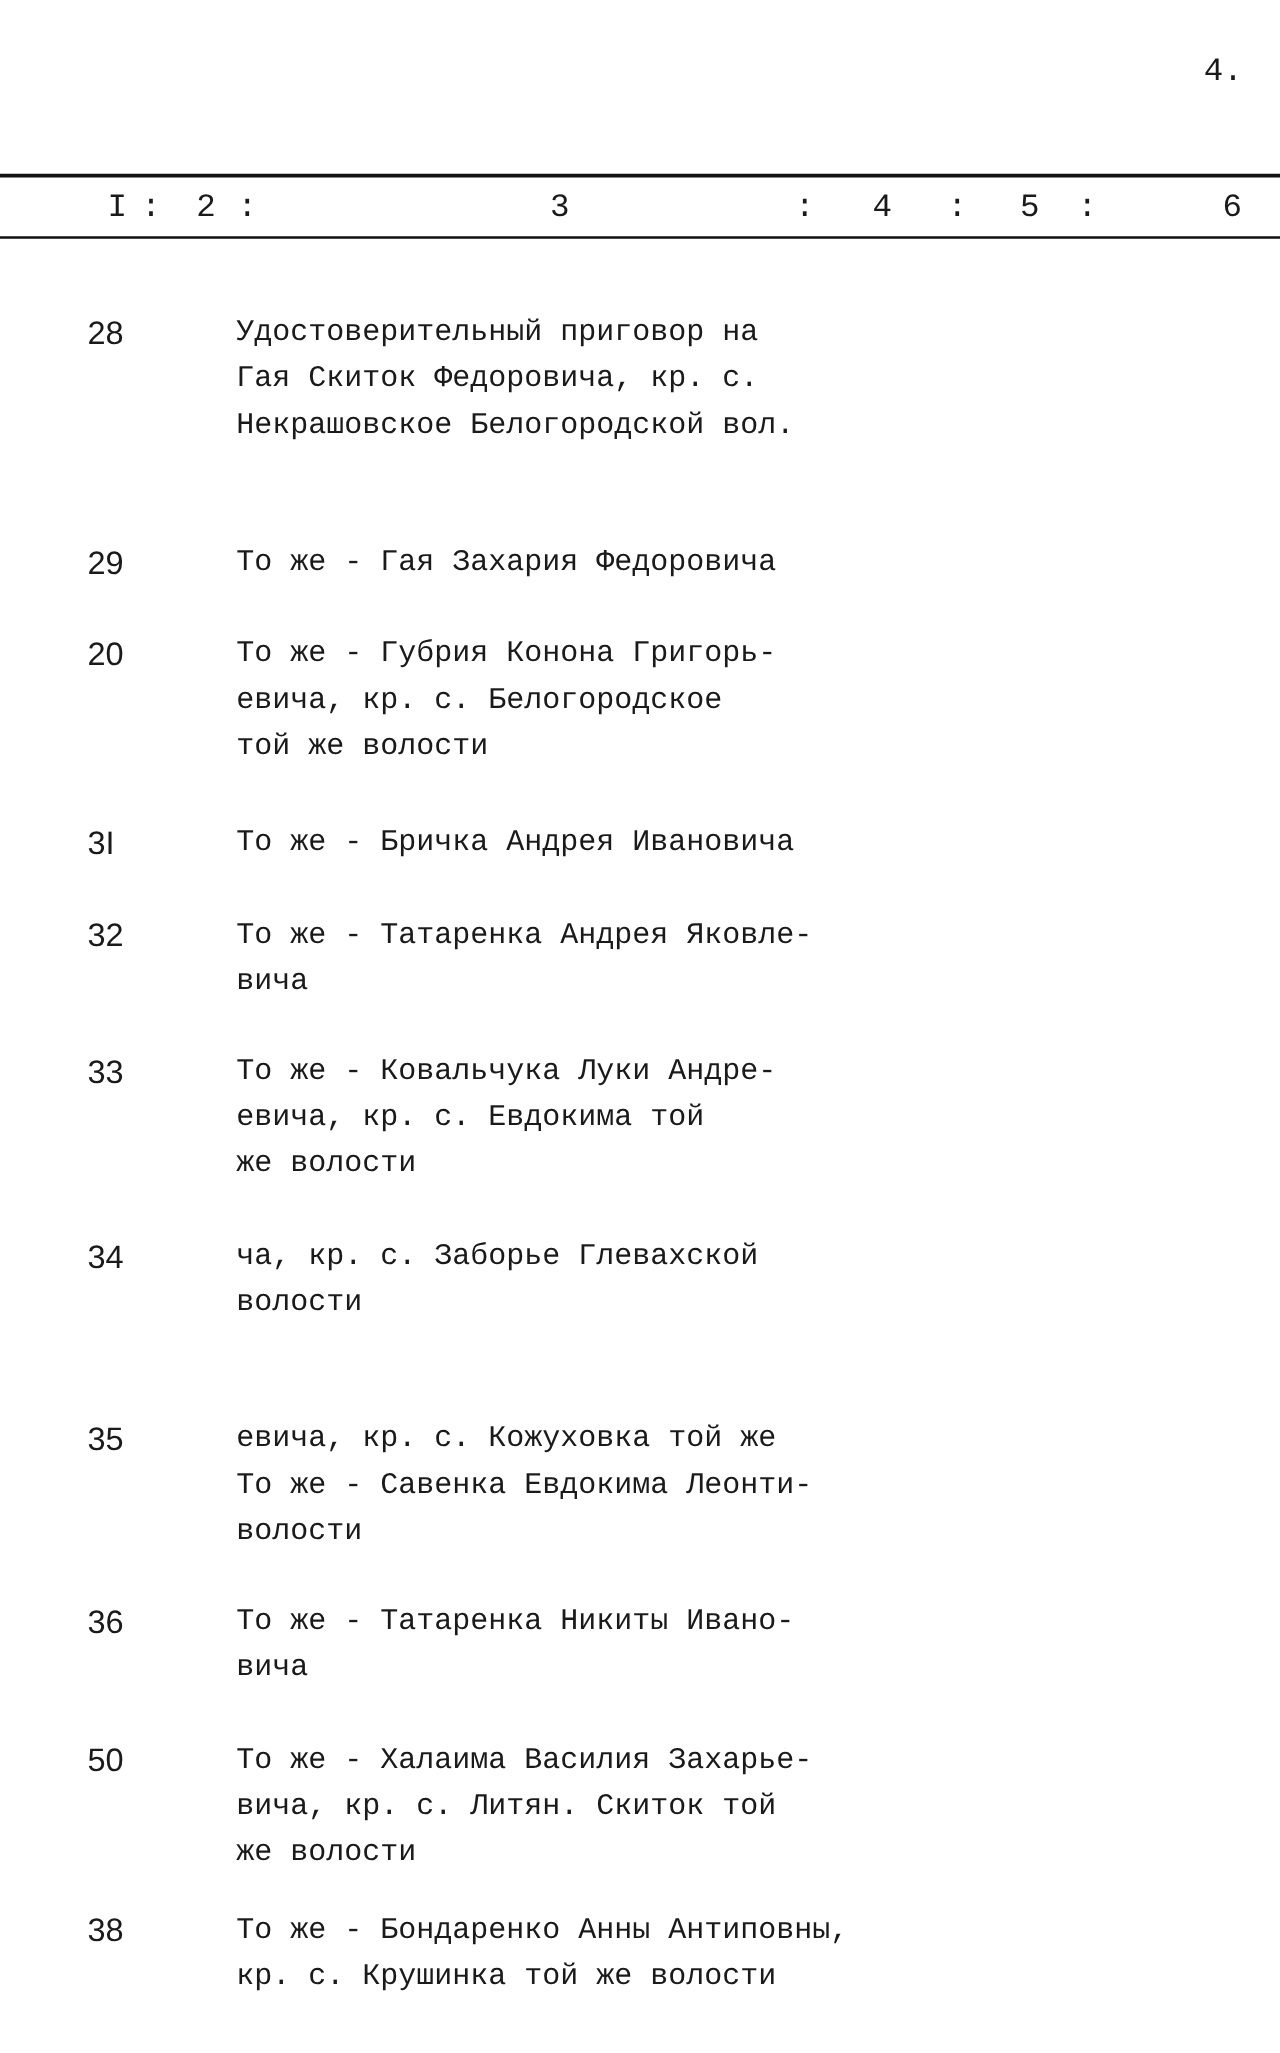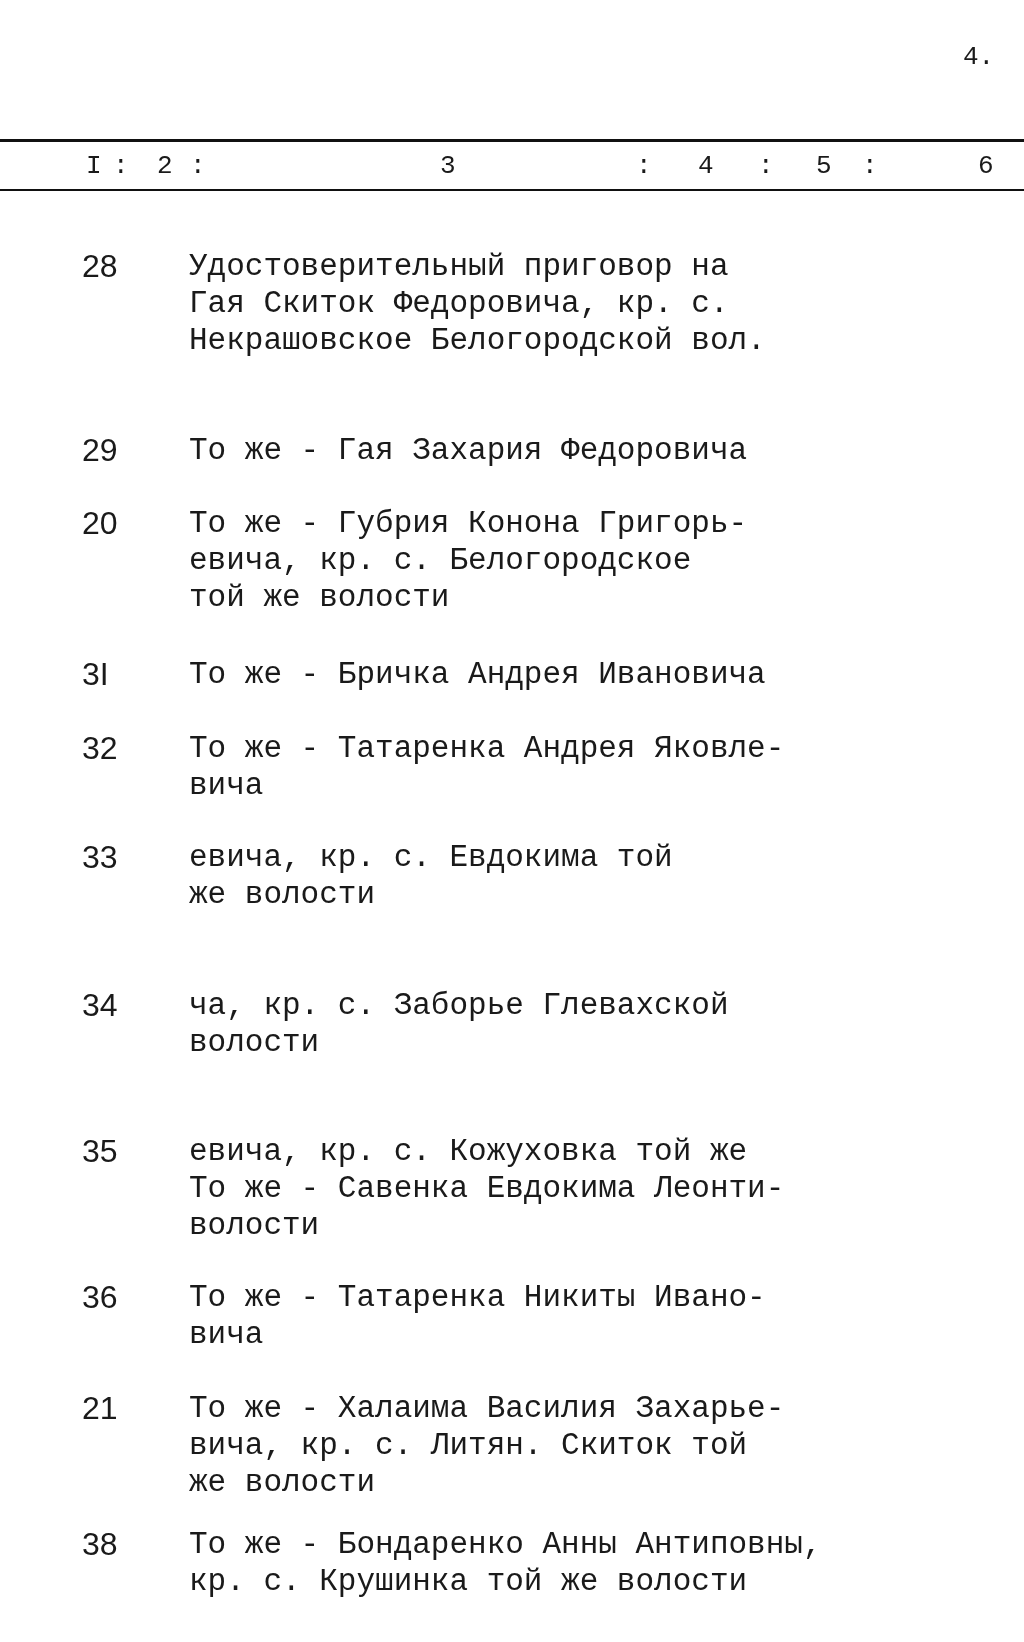--- a/index.html
+++ b/index.html
@@ -4,22 +4,22 @@
 <style>
   html, body { margin: 0; padding: 0; background: #ffffff; }
   body { width: 1024px; height: 1642px; position: relative; overflow: hidden;
          font-family: "Liberation Mono", "DejaVu Sans Mono", monospace; color: #1a1a1a; }
   .page-number { position: absolute; left: 963px; top: 42px; font-size: 26px; }
   .rule { position: absolute; left: 0; width: 1024px; background: #111; }
   .rule.top { top: 139px; height: 3px; }
   .rule.bottom { top: 189px; height: 2px; }
   .col-header { position: absolute; top: 150px; font-size: 26px; line-height: 32px; }
   .entry { position: absolute; left: 0; width: 1024px; }
-  .entry-num { position: absolute; left: 82px; top: 0; font-family: "Liberation Sans", "DejaVu Sans", sans-serif; font-size: 32px; line-height: 37px; text-align: right; }
-  .entry-text { position: absolute; left: 189px; top: 0; width: 520px; font-size: 31px; line-height: 37px; white-space: pre; }
+  .entry-num { position: absolute; left: 70px; top: 0; font-family: "Liberation Sans", "DejaVu Sans", sans-serif; font-size: 26px; line-height: 37px; text-align: right; }
+  .entry-text { position: absolute; left: 189px; top: 0; width: 520px; font-size: 24px; line-height: 37px; white-space: pre; }
   .entry-text div { height: 37px; }
 </style>
 </head>
 <body>
 
 <div class="page-number">4.</div>
 
 <div class="rule top"></div>
 <div>
   <span class="col-header" style="left:86px">I</span>
@@ -52,35 +52,35 @@
     <div class="entry" style="top: 656px;">
       <div class="entry-num">3I</div>
       <div class="entry-text"><div>То же - Бричка Андрея Ивановича</div></div>
     </div>
     <div class="entry" style="top: 730px;">
       <div class="entry-num">32</div>
       <div class="entry-text"><div>То же - Татаренка Андрея Яковле-</div><div>вича</div></div>
     </div>
     <div class="entry" style="top: 839px;">
       <div class="entry-num">33</div>
-      <div class="entry-text"><div>евича, кр. с. Евдокима той</div><div>же волости</div></div>
+      <div class="entry-text"><div>То же - Ковальчука Луки Андре-</div><div>евича, кр. с. Евдокима той</div><div>же волости</div></div>
     </div>
     <div class="entry" style="top: 987px;">
       <div class="entry-num">34</div>
       <div class="entry-text"><div>ча, кр. с. Заборье Глевахской</div><div>волости</div></div>
     </div>
     <div class="entry" style="top: 1133px;">
       <div class="entry-num">35</div>
       <div class="entry-text"><div>евича, кр. с. Кожуховка той же</div><div>То же - Савенка Евдокима Леонти-</div><div>волости</div></div>
     </div>
     <div class="entry" style="top: 1279px;">
       <div class="entry-num">36</div>
       <div class="entry-text"><div>То же - Татаренка Никиты Ивано-</div><div>вича</div></div>
     </div>
     <div class="entry" style="top: 1390px;">
-      <div class="entry-num">21</div>
+      <div class="entry-num">50</div>
       <div class="entry-text"><div>То же - Халаима Василия Захарье-</div><div>вича, кр. с. Литян. Скиток той</div><div>же волости</div></div>
     </div>
     <div class="entry" style="top: 1526px;">
       <div class="entry-num">38</div>
       <div class="entry-text"><div>То же - Бондаренко Анны Антиповны,</div><div>кр. с. Крушинка той же волости</div></div>
     </div>
   </div>
 
 </body></html>

